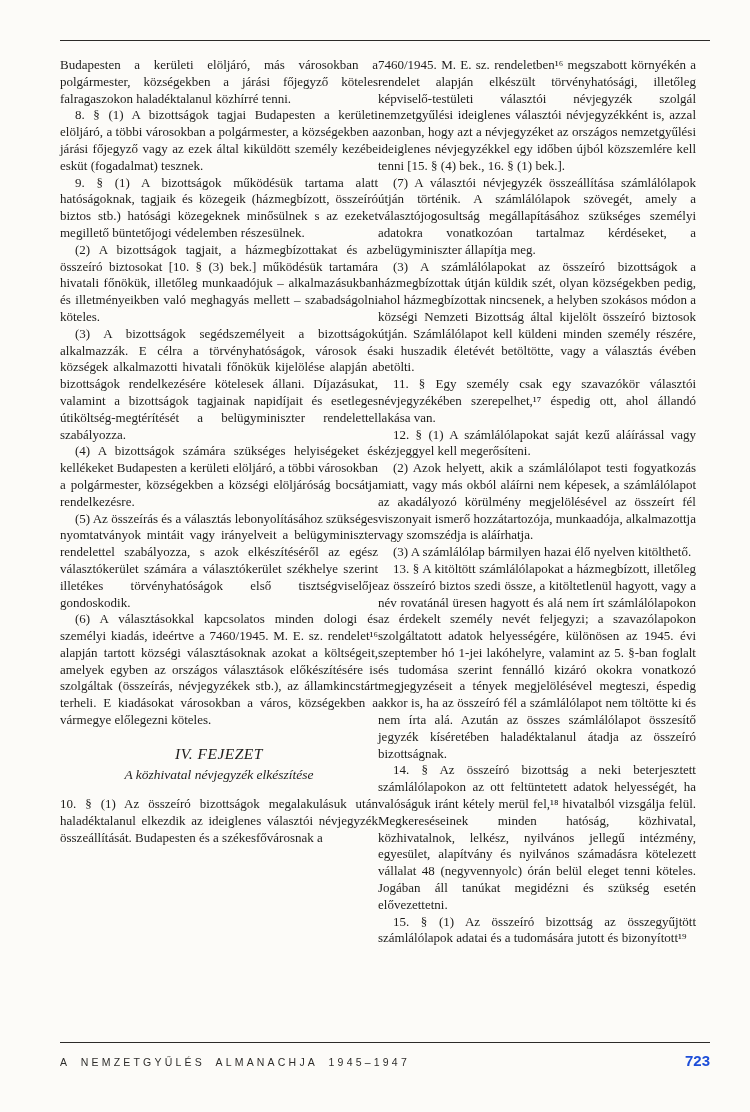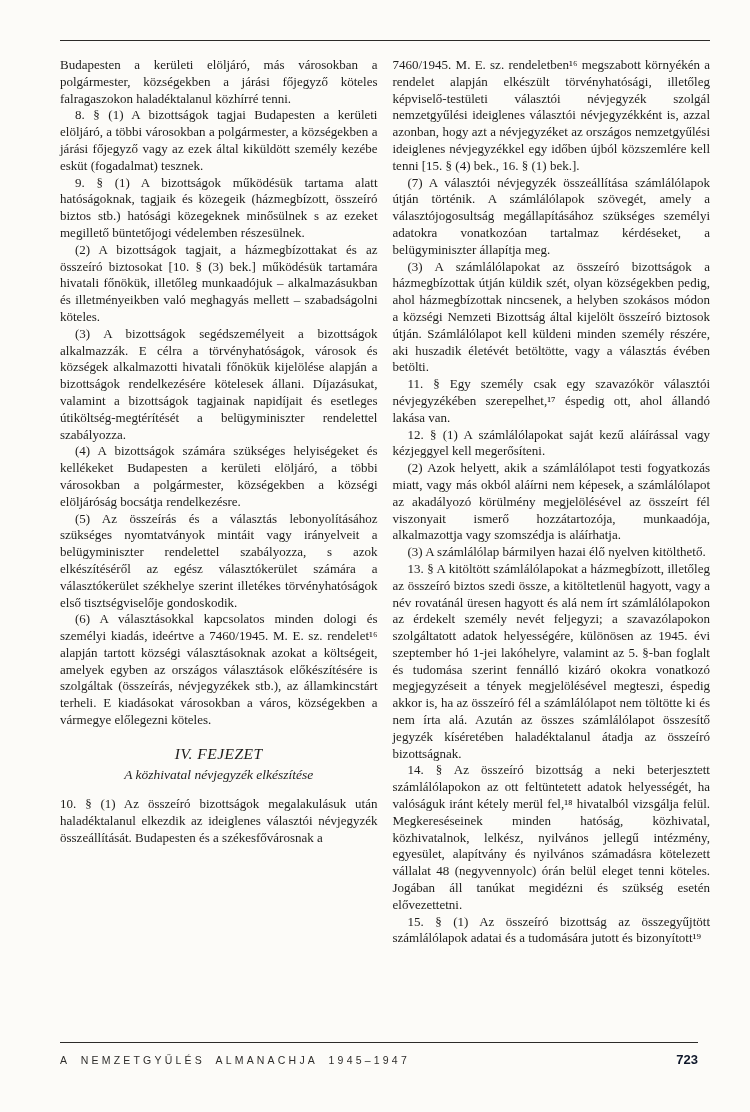--- a/index.html
+++ b/index.html
@@ -24,21 +24,20 @@
     color: #2e2d2b;
     padding-bottom: 7px;
   }
   .head-rule {
     border: none;
     border-top: 1.7px solid #2c2b29;
     margin: 0 0 16px 0;
   }
   .columns {
     display: flex;
-    gap: 15px;
     text-align: justify;
     font-size: 13px;
     line-height: 16.8px;
   }
   .col { width: 318px; }
   .para { margin: 0; text-indent: 15px; hyphens: auto; }
   .para.flush { text-indent: 0; }
   .section-heading {
     text-align: center;
     font-style: italic;
@@ -48,21 +47,21 @@
     font-size: 15.5px;
     letter-spacing: 0.5px;
     margin-top: 10px;
   }
   .section-title {
     font-size: 13.5px;
     margin-top: 4px;
   }
   .footer {
     position: absolute;
-    left: 60px; right: 52px; top: 1042px;
+    left: 60px; right: 40px; top: 1042px;
   }
   .foot-rule {
     border: none;
     border-top: 1.7px solid #2c2b29;
     margin: 0 0 9px 0;
   }
   .footer-row {
     display: flex;
     justify-content: space-between;
     align-items: baseline;
@@ -70,22 +69,22 @@
   .imprint {
     font-family: "Liberation Sans", "DejaVu Sans", sans-serif;
     font-size: 10.5px;
     letter-spacing: 3.2px;
     word-spacing: 5px;
     color: #2e2d2b;
   }
   .page-number {
     font-family: "Liberation Sans", "DejaVu Sans", sans-serif;
     font-weight: bold;
-    font-size: 13px;
-    color: #0f172a;
+    font-size: 15px;
+    color: #1d4ed8;
     margin-left: 40px;
   }
 </style>
 </head>
 <body>
 
 <div class="page">
   <hr class="head-rule">
 
   <div class="columns">

